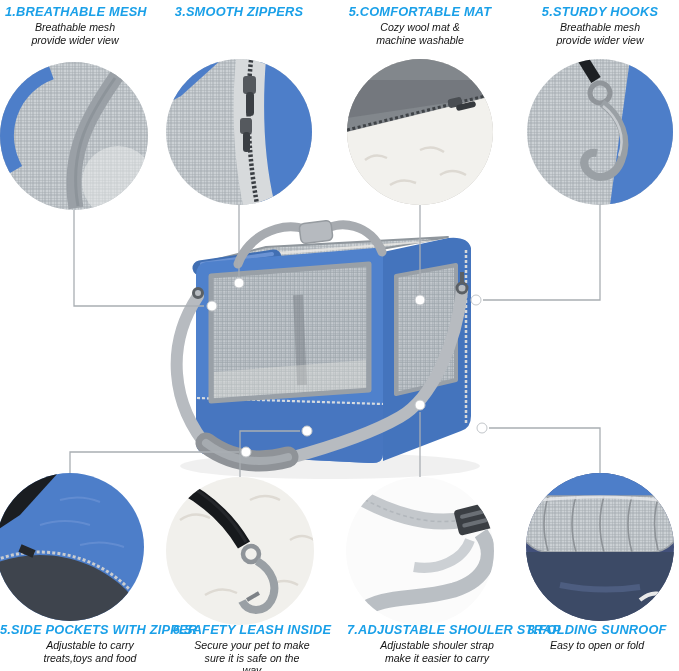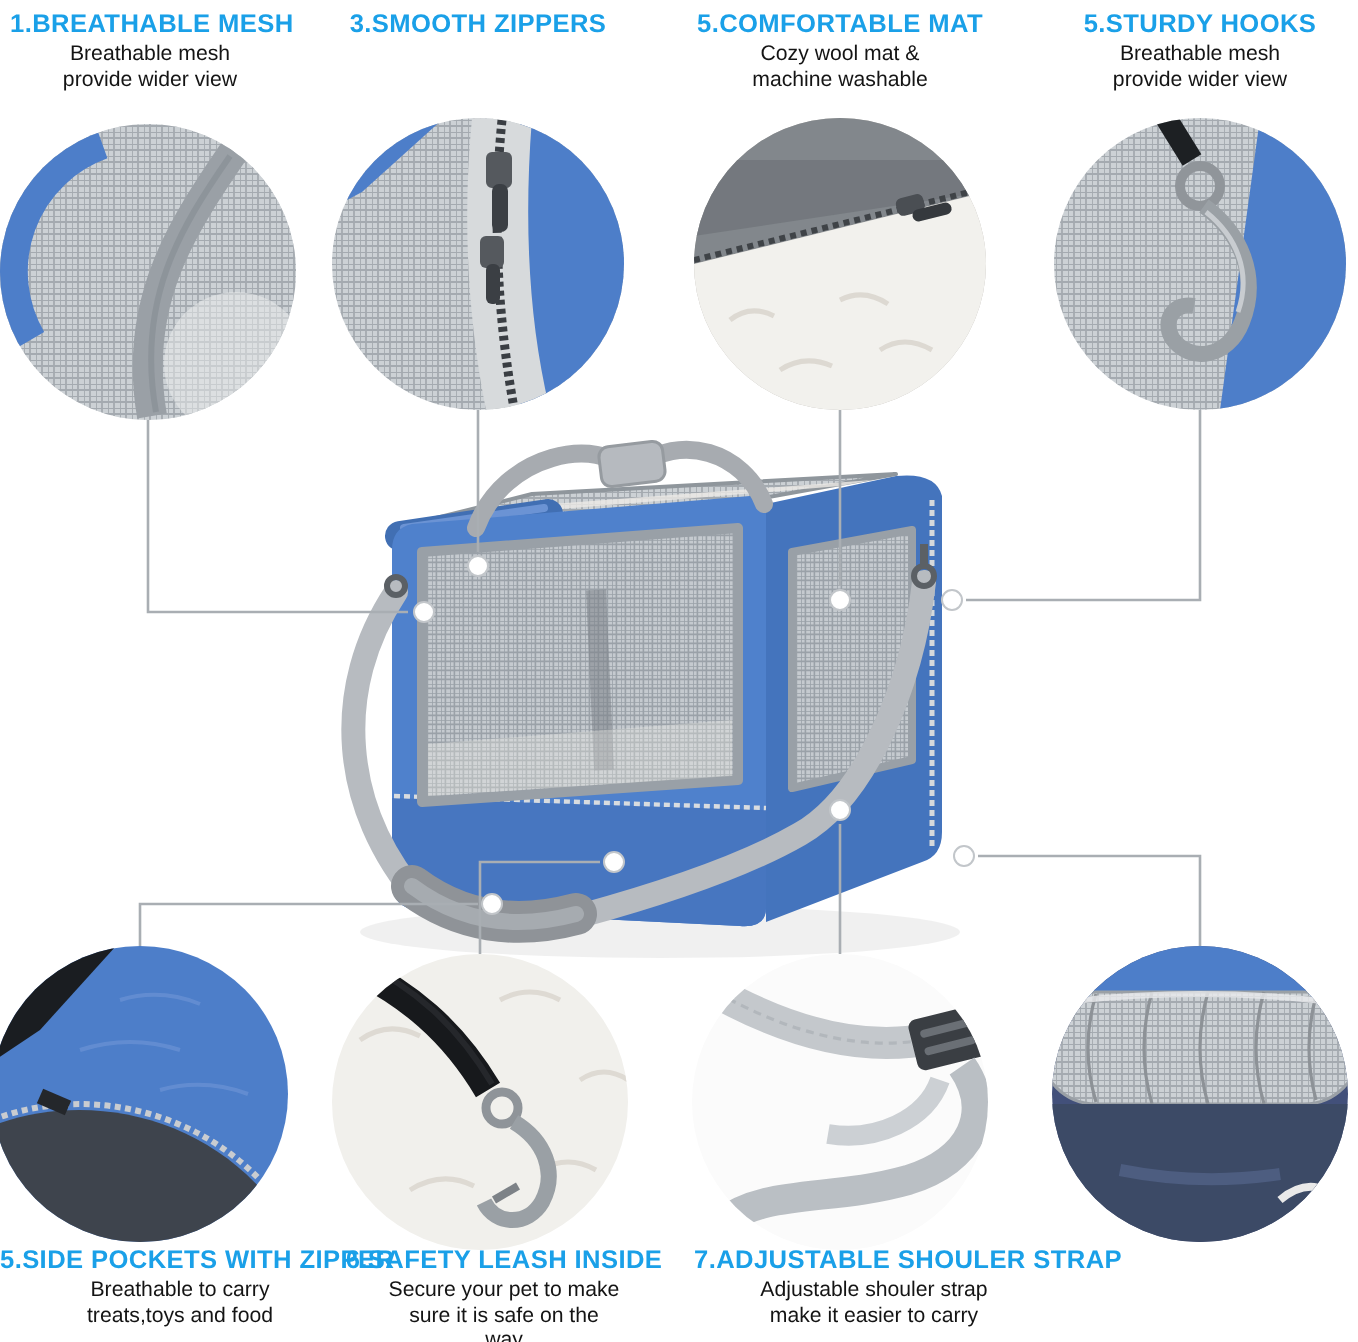--- a/index.html
+++ b/index.html
@@ -2,21 +2,21 @@
 <html style="--heading: #1aa0e8;"><head>
 <meta charset="utf-8">
 <style>
   * { margin:0; padding:0; box-sizing:border-box; }
   html,body { background:#ffffff; }
   .stage {
     position:relative; width:679px; height:671px; background:#fff;
     overflow:hidden; font-family:"Liberation Sans", sans-serif;
   }
   .stage svg { position:absolute; left:0; top:0; }
-  .feature { position:absolute; text-align:center; }
+  .feature { position:absolute; text-align:center;font-style:italic; }
   .feature.top-row { top:4px; }
   .feature.bottom-row { top:622px; }
   .f-title {
     font-size:12.8px; font-weight:700; color:var(--heading,#1aa0e8);
     letter-spacing:.2px; white-space:nowrap;
   }
   .f-desc {
     margin-top:2px; font-size:10.6px; line-height:1.18; color:#141414;
     white-space:pre-line;
   }
@@ -221,28 +221,32 @@
 machine washable</div>
   </div>
   <div class="feature top-row" style="left:527px;width:146px">
     <div class="f-title">5.STURDY HOOKS</div>
     <div class="f-desc">Breathable mesh
 provide wider view</div>
   </div>
 
   <div class="feature bottom-row" style="left:0px;width:180px">
     <div class="f-title">5.SIDE POCKETS WITH ZIPPER</div>
-    <div class="f-desc">Breathable to carry
+    <div class="f-desc">Adjustable to carry
 treats,toys and food</div>
   </div>
   <div class="feature bottom-row" style="left:172px;width:160px">
     <div class="f-title">6.SAFETY LEASH INSIDE</div>
     <div class="f-desc">Secure your pet to make
 sure it is safe on the
 way</div>
   </div>
   <div class="feature bottom-row" style="left:347px;width:180px">
     <div class="f-title">7.ADJUSTABLE SHOULER STRAP</div>
     <div class="f-desc">Adjustable shouler strap
 make it easier to carry</div>
   </div>
+  <div class="feature bottom-row" style="left:524px;width:146px">
+    <div class="f-title">8.FOLDING SUNROOF</div>
+    <div class="f-desc">Easy to open or fold</div>
+  </div>
 
 </div>
 
 </body></html>

